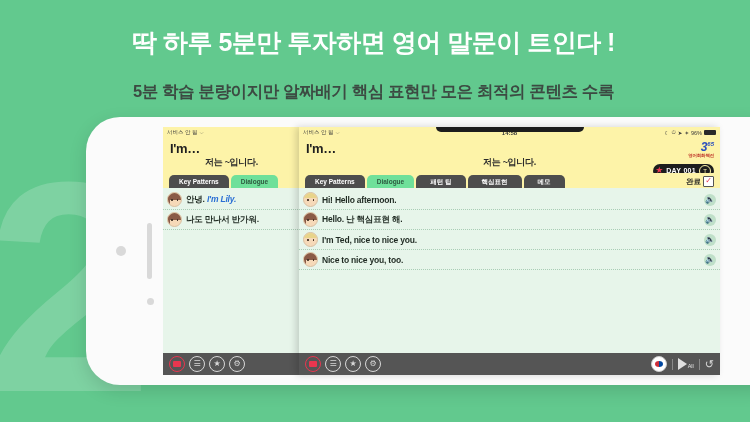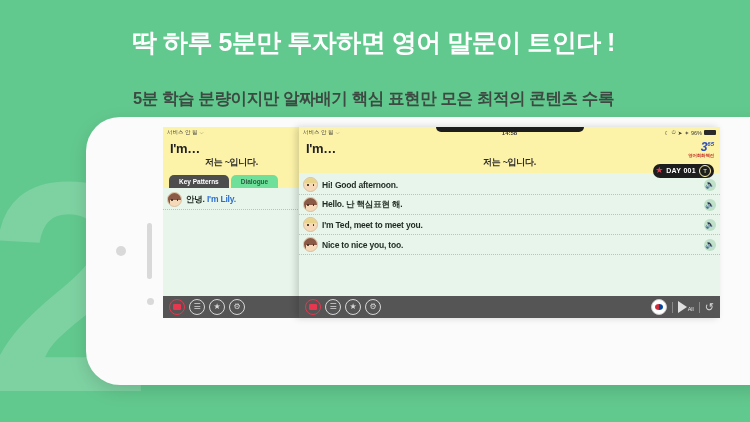--- a/index.html
+++ b/index.html
@@ -19,21 +19,21 @@
 
   
   .headline-wrap{
     position:absolute;left:0;top:0;width:747px;z-index:3;text-align:center;
   }
   .headline{
     margin:0;padding-top:26px;
     font-size:25px;font-weight:700;color:#ffffff;letter-spacing:-0.5px;
   }
   .subheadline{
-    margin:16px;padding-top:13px;
+    margin:9px;padding-top:13px;
     font-size:16.5px;font-weight:700;color:#3c4a42;letter-spacing:-0.4px;
   }
 
   
   .phone{
     position:absolute;left:86px;top:117px;width:700px;height:268px;
     background:#fbfbfb;border-radius:34px;z-index:4;
     box-shadow:0 6px 18px rgba(0,0,0,0.13);
   }
   .phone-home{
@@ -44,21 +44,21 @@
     position:absolute;left:61px;top:50%;width:5px;height:56px;margin-top:-28px;
     border-radius:3px;background:#d9d9d9;
   }
   .phone-cam{
     position:absolute;left:61px;top:50%;width:7px;height:7px;margin-top:47px;
     border-radius:50%;background:#d9d9d9;
   }
 
   
   .screen{
-    position:absolute;top:127px;height:191px;overflow:hidden;z-index:5;
+    position:absolute;top:127px;height:248px;overflow:hidden;z-index:5;
     background:#e7f5ea;
   }
   .screen-back{left:163px;width:137px;z-index:5;}
   .screen-front{left:299px;width:421px;z-index:6;box-shadow:-3px 0 7px rgba(0,0,0,0.16);}
 
   
   .statusbar{
     height:11px;background:#fdf3a8;font-size:5.5px;color:#3a3a3a;
     display:flex;align-items:center;padding:0 4px;box-sizing:border-box;
     position:relative;
@@ -135,21 +135,21 @@
   }
   .avatar.f::after{
     content:"";position:absolute;left:-2px;top:3px;width:4px;height:11px;
     background:#8a5a46;border-radius:3px;
   }
   .eyes{position:absolute;left:3px;top:6px;width:7px;height:2px;z-index:2;}
   .eyes span{position:absolute;width:1.5px;height:1.5px;border-radius:50%;background:#3a2a20;top:0;}
   .eyes span:first-child{left:0;}
   .eyes span:last-child{right:0;}
   .line{font-size:8.5px;font-weight:600;color:#1f2a22;letter-spacing:-0.2px;}
-  .hl{color:#2b6fd4;}
+  .hl{color:#2b6fd4;font-style:italic;}
   .spk{
     margin-left:auto;width:12px;height:12px;border-radius:50%;
     background:#bfe0c9;color:#5d8b6c;font-size:8px;line-height:12px;text-align:center;
     flex:0 0 12px;
   }
 
   
   .btmbar{
     position:absolute;left:0;bottom:0;width:100%;height:22px;background:#555555;
     display:flex;align-items:center;padding:0 6px;box-sizing:border-box;gap:4px;
@@ -217,20 +217,29 @@
 
   <div class="dlg">
     <div class="row">
       <div class="avatar f">
           <div class="eyes">
             <span></span>
             <span></span>
           </div>
         </div>
       <div class="line"><span>안녕. </span><span class="hl">I'm Lily.</span></div>
+    </div>
+    <div class="row">
+      <div class="avatar f">
+          <div class="eyes">
+            <span></span>
+            <span></span>
+          </div>
+        </div>
+      <div class="line">나도 만나서 반가워.</div>
     </div>
   </div>
 
   <div class="btmbar">
     <div class="bi book">
         <i></i>
       </div>
     <div class="bi">☰</div>
     <div class="bi">★</div>
     <div class="bi">⚙</div>
@@ -263,50 +272,61 @@
       <div class="brand-logo"><span>3</span><sup>65</sup></div>
       <div class="brand-sub">영어회화책전</div>
       <div class="day-badge">
         <span class="day-star">★</span>
         <span class="day-text">DAY 001</span>
         <span class="day-t">T</span>
       </div>
     </div>
   </div>
 
+  <div class="tabbar">
+    <div class="tab">Key Patterns</div>
+    <div class="tab active">Dialogue</div>
+    <div class="tab ko">패턴 팁</div>
+    <div class="tab ko">핵심표현</div>
+    <div class="tab ko">메모</div>
+    <div class="done">
+      <span>완료</span>
+      <span class="done-box">✓</span>
+    </div>
+  </div>
 
   <div class="dlg">
     <div class="row">
       <div class="avatar m">
           <div class="eyes">
             <span></span>
             <span></span>
           </div>
         </div>
-      <div class="line">Hi! Good afternoon.</div>
+      <div class="line">Hi! Hello afternoon.</div>
       <div class="spk">🔈</div>
     </div>
     <div class="row">
       <div class="avatar f">
           <div class="eyes">
             <span></span>
             <span></span>
           </div>
         </div>
       <div class="line">Hello. 난 핵심표현 해.</div>
       <div class="spk">🔈</div>
     </div>
     <div class="row">
       <div class="avatar m">
           <div class="eyes">
             <span></span>
             <span></span>
           </div>
         </div>
-      <div class="line">I'm Ted, meet to meet you.</div>
+      <div class="line">I'm Ted, nice to nice you.</div>
       <div class="spk">🔈</div>
     </div>
     <div class="row">
       <div class="avatar f">
           <div class="eyes">
             <span></span>
             <span></span>
           </div>
         </div>
       <div class="line">Nice to nice you, too.</div>

